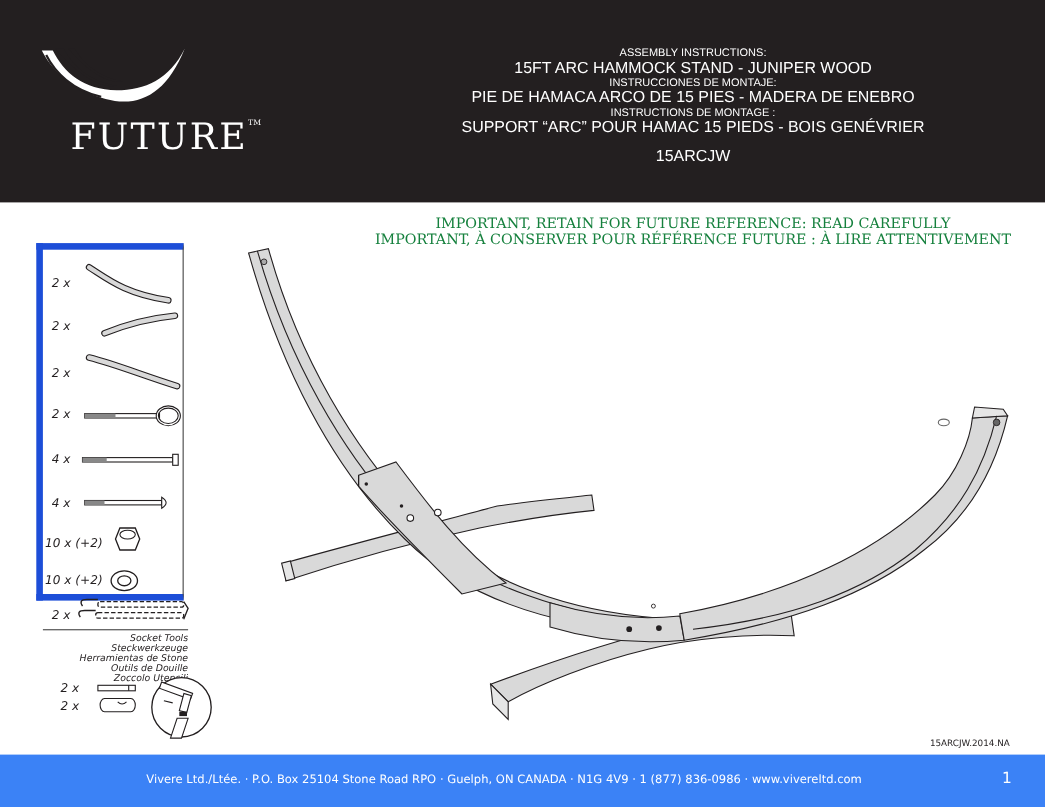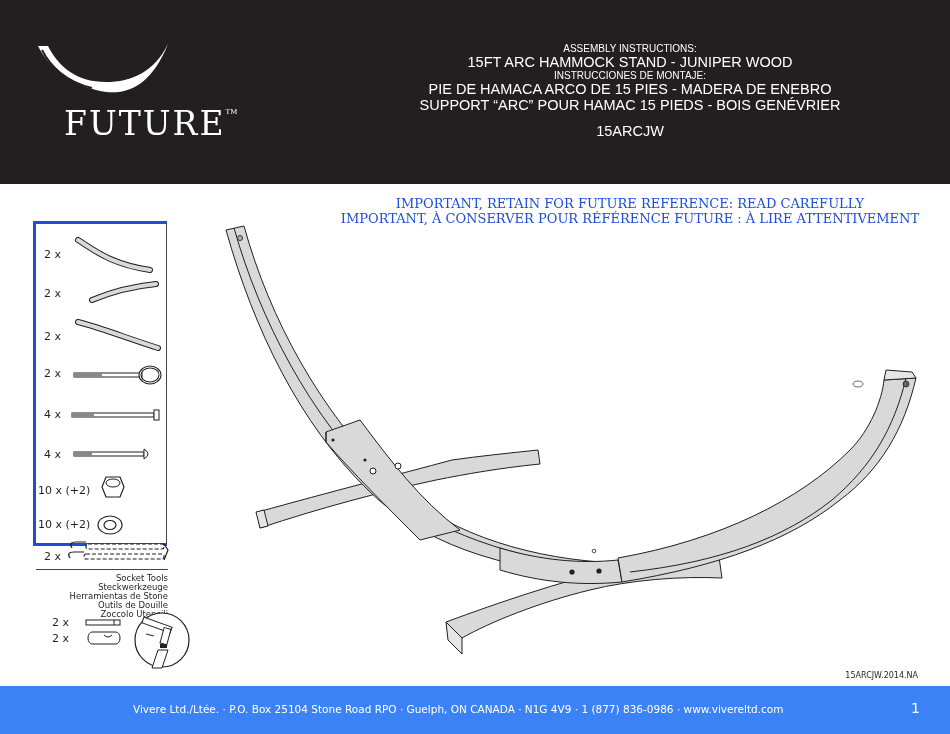--- a/index.html
+++ b/index.html
@@ -5,22 +5,22 @@
   html, body { margin:0; padding:0; }
   body { width:950px; height:734px; position:relative; background:#ffffff; overflow:hidden; font-family:"DejaVu Sans", sans-serif; }
   .header { position:absolute; left:0; top:0; width:950px; height:184px; background:#231f20; }
   .logo-mark { position:absolute; left:36px; top:42px; width:135px; height:60px; }
   .logo-text { position:absolute; left:64px; top:104px; color:#ffffff; font-family:"DejaVu Serif", serif; font-size:33px; letter-spacing:2px; }
   .logo-tm { font-size:7px; vertical-align:top; position:relative; top:4px; letter-spacing:0; }
   .titles { position:absolute; left:405px; top:43px; width:450px; text-align:center; color:#ffffff; font-family:Liberation Sans, sans-serif; }
   .t-small { font-size:10px; line-height:11px; }
   .t-big { font-size:14.5px; line-height:16px; }
   .t-code { font-size:14.5px; margin-top:10px; line-height:16px; }
-  .important { position:absolute; left:340px; top:196px; width:580px; text-align:center; font-family:"DejaVu Serif", serif; font-size:13px; line-height:15px; color:#1d4ed8; }
-  .parts { position:absolute; left:33px; top:221px; width:134px; height:325px; border:3px solid #1d4ed8; box-sizing:border-box; border-right:1px solid #444; }
+  .important { position:absolute; left:340px; top:196px; width:580px; text-align:center; font-family:"DejaVu Serif", serif; font-size:13px; line-height:15px; color:#15803d; }
+  .parts { position:absolute; left:33px; top:221px; width:134px; height:325px; border:6px solid #1d4ed8; box-sizing:border-box; border-right:1px solid #444;font-style:italic; }
   .parts-sep { position:absolute; left:0; top:345px; width:132px; border-top:1px solid #444; }
   .qty { position:absolute; font-size:11px; color:#231f20; font-family:"DejaVu Sans", sans-serif; }
   .part-svg { position:absolute; }
   .tools-title { position:absolute; left:0; top:350px; width:132px; text-align:right; font-size:8.5px; line-height:9px; color:#231f20; }
   .drawing { position:absolute; left:200px; top:210px; width:740px; height:460px; }
   .doc-code { position:absolute; right:32px; top:671px; font-size:8px; color:#231f20; }
   .footer { position:absolute; left:0; top:686px; width:950px; height:48px; background:#3b82f6; }
   .footer-text { position:absolute; left:133px; top:17px; color:#ffffff; font-size:10.5px; }
   .page-num { position:absolute; left:911px; top:14px; color:#ffffff; font-size:14px; }
 </style>
@@ -34,20 +34,21 @@
     <path d="M26 2 L32 2 C40 16 54 28 76 32 C66 34 48 28 26 2 Z" fill="#231f20"></path>
     <path d="M6 8 C14 24 30 40 56 46" stroke="#231f20" stroke-width="2" fill="none"></path>
   </svg>
   <div class="logo-text"><span>FUTURE</span><span class="logo-tm">TM</span></div>
 
   <div class="titles">
     <div class="t-small">ASSEMBLY INSTRUCTIONS:</div>
     <div class="t-big">15FT ARC HAMMOCK STAND - JUNIPER WOOD</div>
     <div class="t-small">INSTRUCCIONES DE MONTAJE:</div>
     <div class="t-big">PIE DE HAMACA ARCO DE 15 PIES - MADERA DE ENEBRO</div>
+    <div class="t-small">INSTRUCTIONS DE MONTAGE :</div>
     <div class="t-big">SUPPORT “ARC” POUR HAMAC 15 PIEDS - BOIS GENÉVRIER</div>
     <div class="t-code">15ARCJW</div>
   </div>
 </div>
 
 <div class="important">
   <div>IMPORTANT, RETAIN FOR FUTURE REFERENCE: READ CAREFULLY</div>
   <div>IMPORTANT, À CONSERVER POUR RÉFÉRENCE FUTURE : À LIRE ATTENTIVEMENT</div>
 </div>
 

